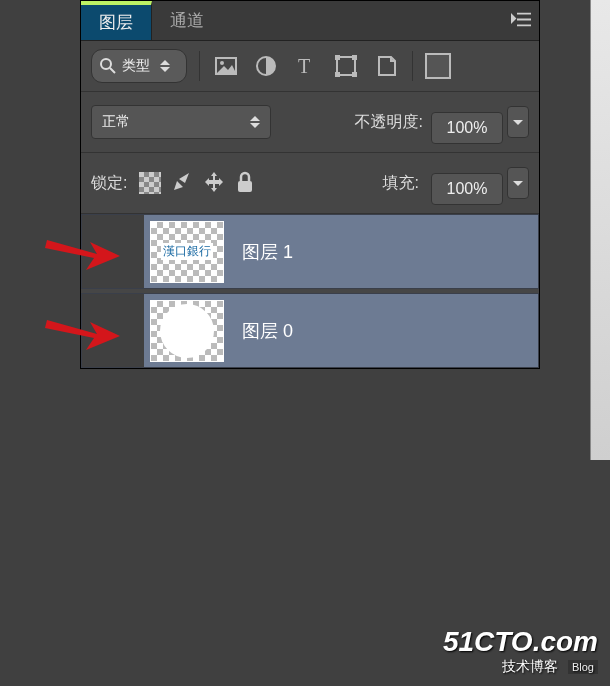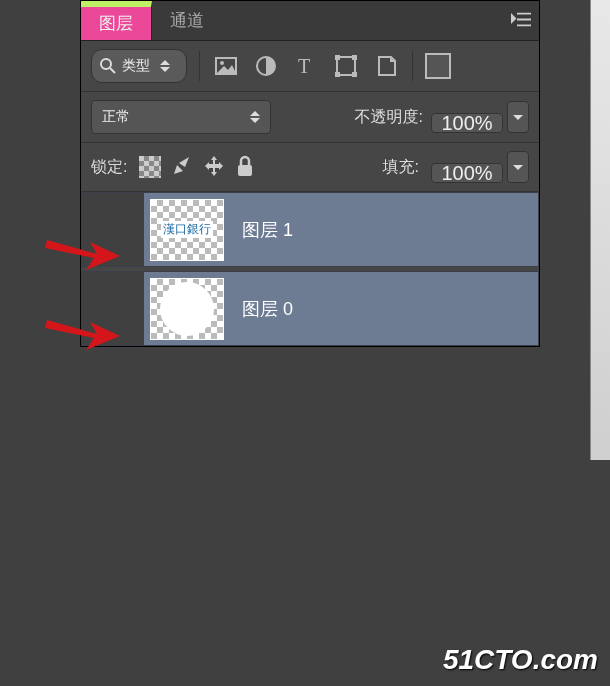--- a/index.html
+++ b/index.html
@@ -32,23 +32,23 @@
   .tab {
     padding: 0 18px;
     height: 100%;
     display: flex;
     align-items: center;
     color: #aaa;
     cursor: pointer;
     font-size: 17px;
   }
   .tab.active {
-    background: #ec4899;
+    background: #0c4a6e;
     color: #eee;
-    border-top: 6px solid #bef264;
+    border-top: 4px solid #bef264;
     border-right: 1px solid #222;
   }
   .tab-menu {
     position: absolute;
     right: 8px;
     top: 50%;
     transform: translateY(-50%);
     color: #ddd;
   }
   .options-row {
@@ -126,26 +126,26 @@
     display: flex;
     align-items: center;
     gap: 4px;
   }
   .pct-box {
     background: #555;
     border: 1px solid #333;
     color: #eee;
     padding: 4px 8px;
     border-radius: 4px;
-    height: 20px;
+    height: 32px;
     width: 72px;
     display: flex;
     align-items: center;
     justify-content: center;
-    font-size: 20px;
+    font-size: 16px;
     margin-top: 12px;
   }
   .pct-drop {
     width: 22px;
     height: 32px;
     background: #555;
     border: 1px solid #333;
     border-radius: 4px;
     display: flex;
     align-items: center;
@@ -419,13 +419,17 @@
     </svg>
 </div>
 <div class="arrow-annot" style="left:42px;top:312px;">
   <svg viewBox="0 0 80 40">
       <path d="M5 8 L55 22 L48 10 L78 24 L44 38 L52 26 L3 16 Z" fill="#d4161b"></path>
     </svg>
 </div>
 
 <div class="watermark">
   <div class="big">51CTO.com</div>
+  <div class="small">
+    <span>技术博客</span>
+    <span class="blog">Blog</span>
+  </div>
 </div>
 
 </body></html>

